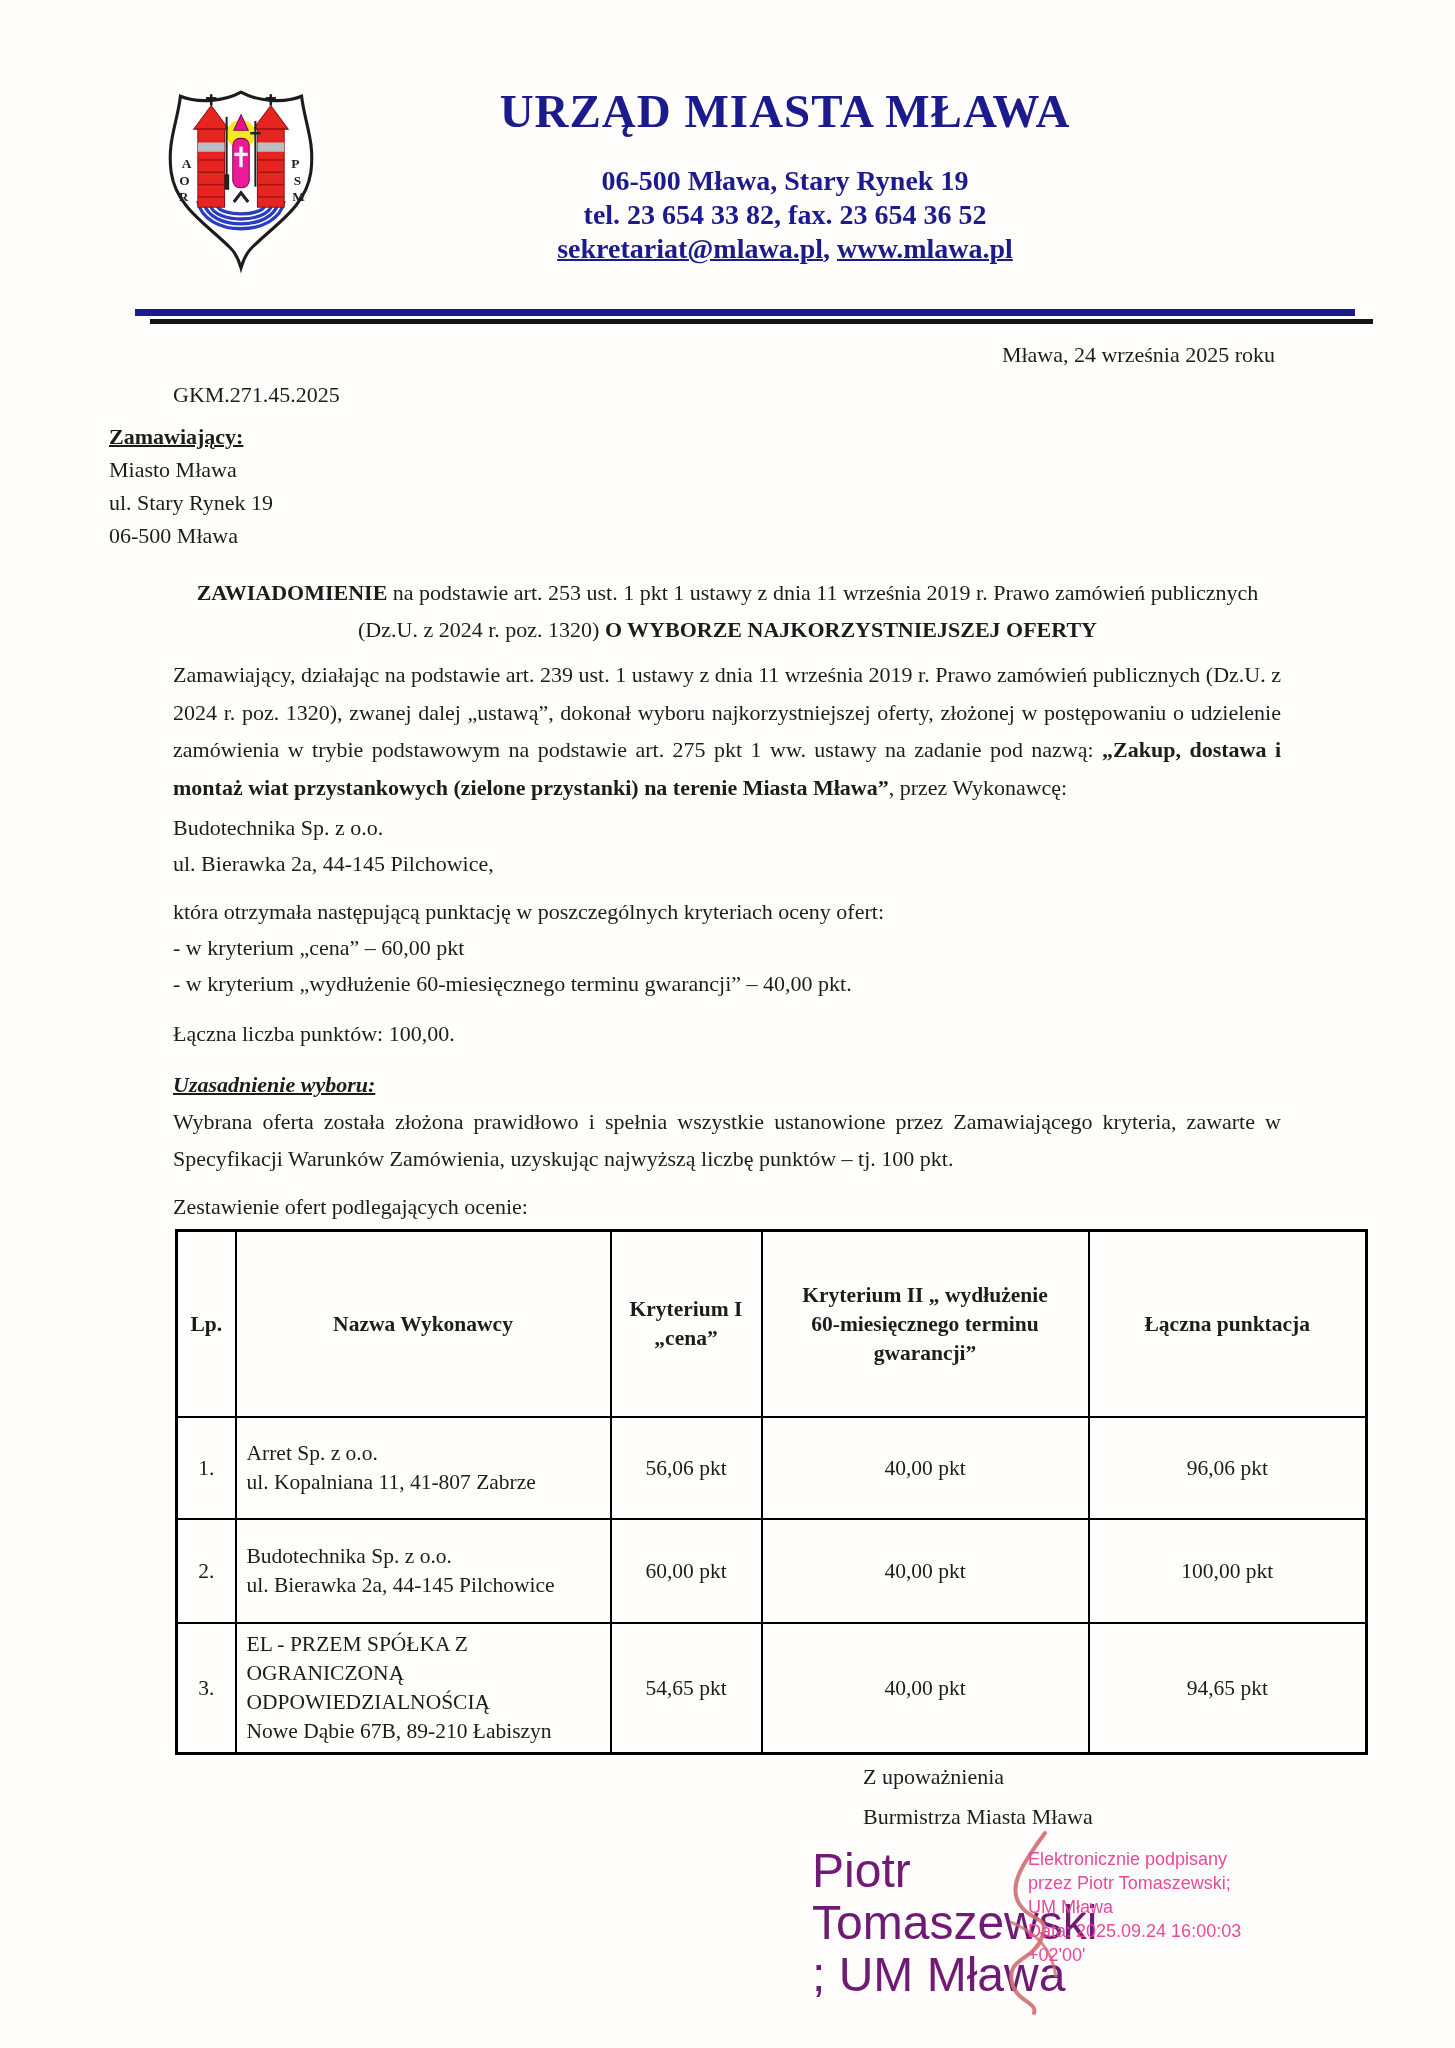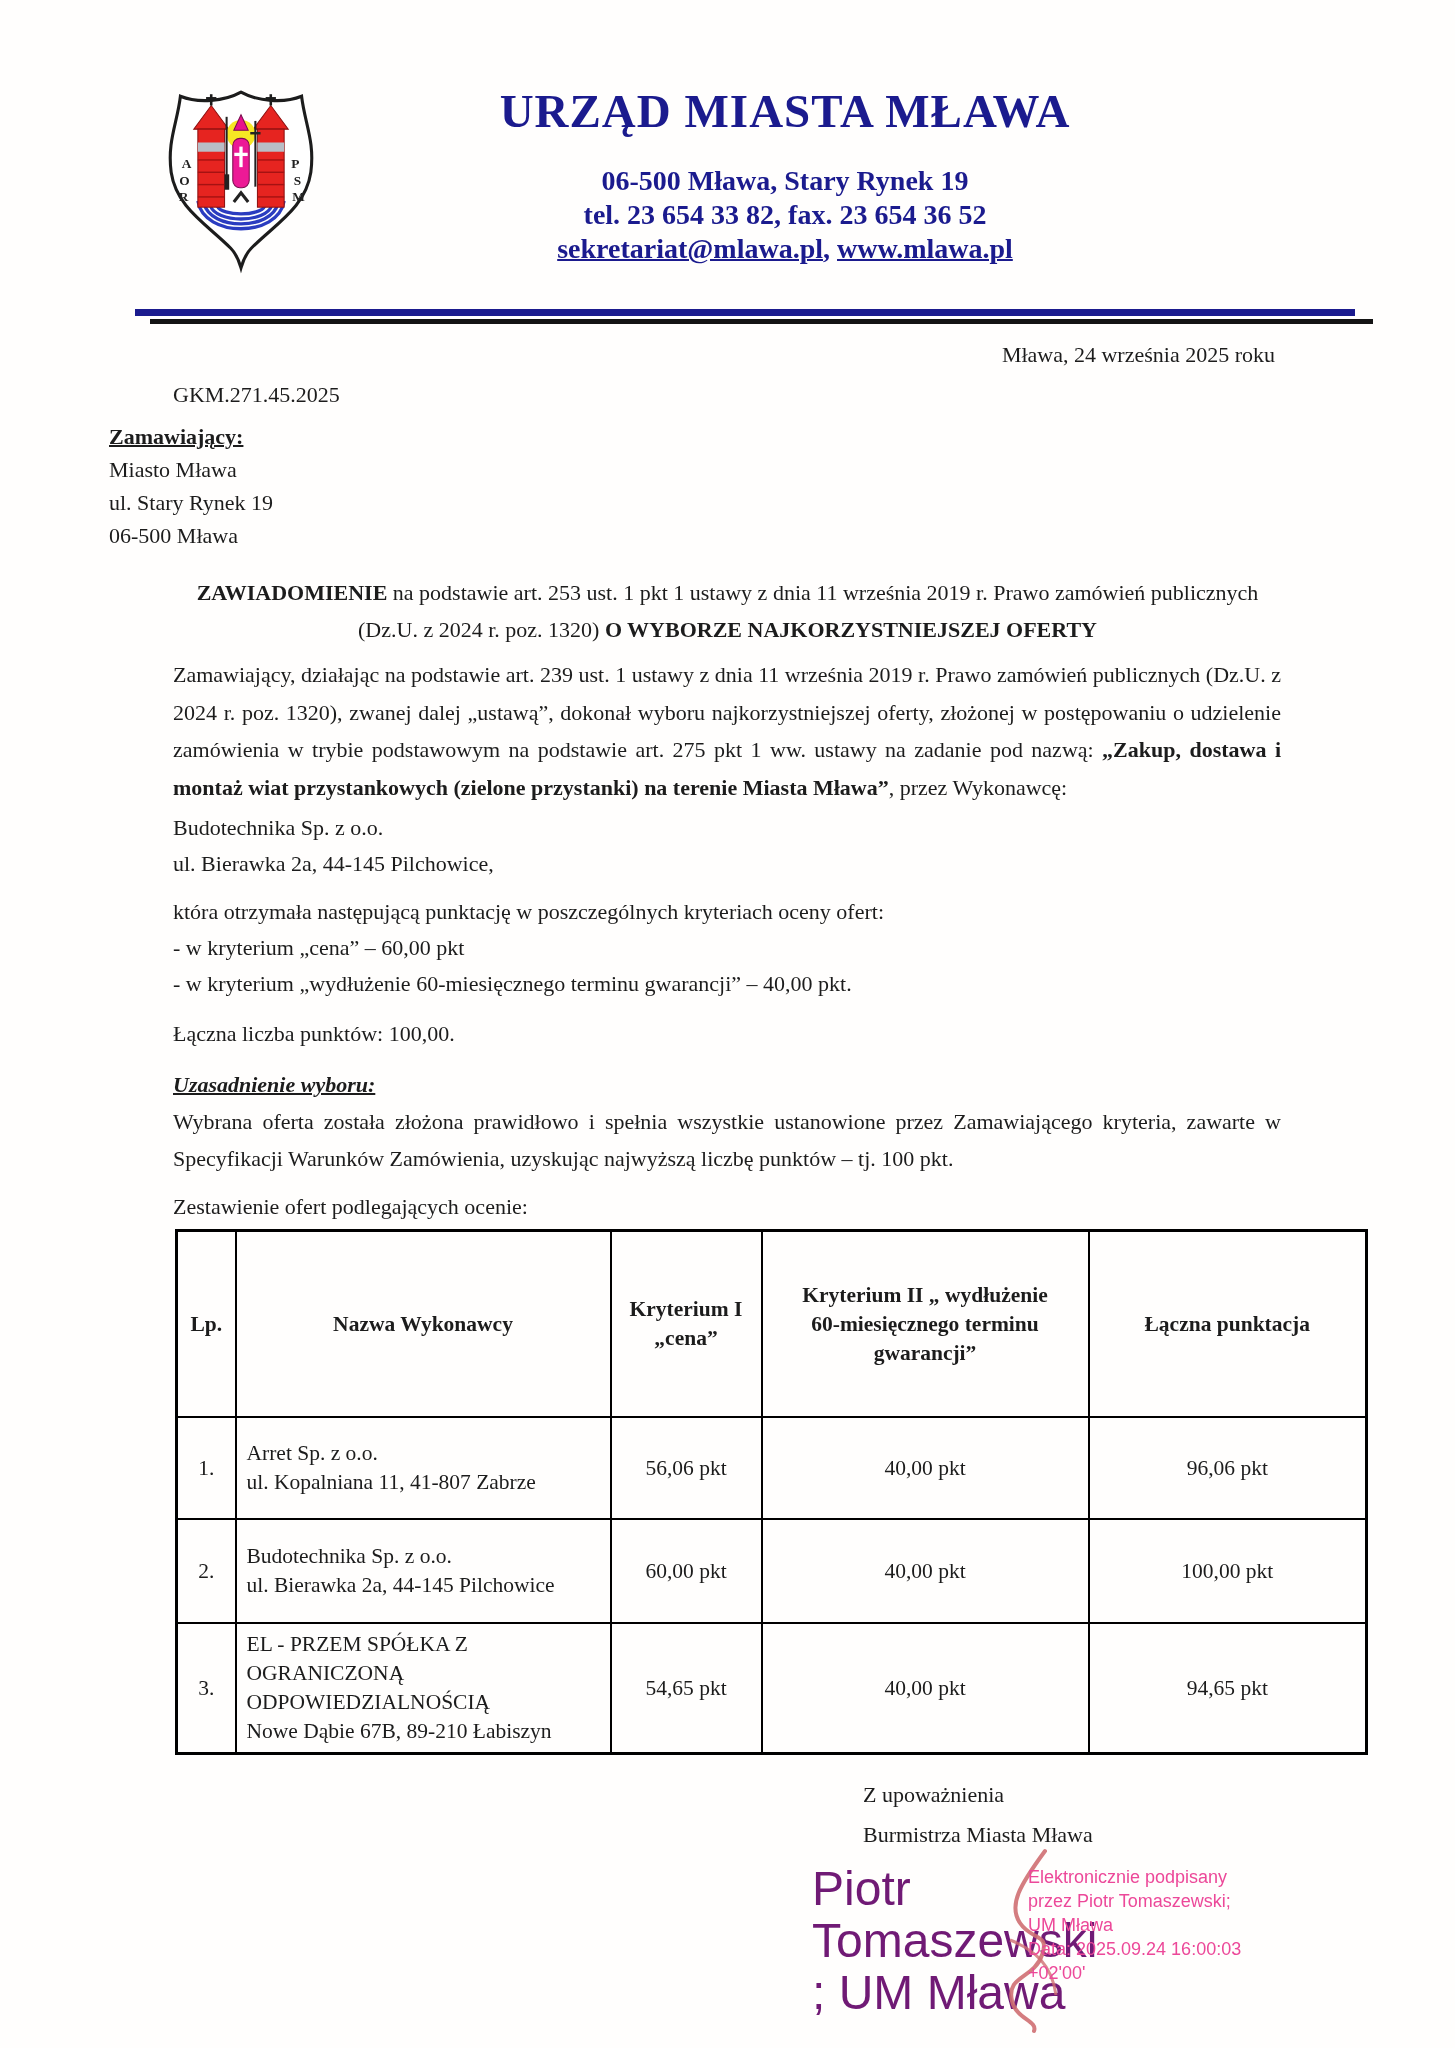--- a/index.html
+++ b/index.html
@@ -49,21 +49,21 @@
   table.offers th,table.offers td{
     border:2px solid #000;vertical-align:middle;
     font-size:21.5px;line-height:29px;
   }
   table.offers th{font-weight:bold;text-align:center;white-space:pre-line;height:176px;padding:4px;}
   tr.row-1{height:102px;} tr.row-2{height:104px;} tr.row-3{height:112px;}
   td.c-lp{text-align:center;}
   td.c-name{text-align:left;padding:6px 10px;white-space:pre-line;}
   td.c-num{text-align:center;margin-left:10px;}
   
-  .signoff{margin:20px 0 0 863px;line-height:40px;}
+  .signoff{margin:2px 0 0 863px;line-height:40px;}
   .sig-row{position:relative;margin:2px 0 0 812px;height:200px;}
   .sig-name{
     position:absolute;left:0;top:6px;width:300px;
     font-family:"Liberation Sans","DejaVu Sans",sans-serif;
     font-size:48px;line-height:52px;color:#701a75;white-space:pre-line;
   }
   .sig-flourish{position:absolute;left:178px;top:-14px;}
   .sig-details{
     position:absolute;left:216px;top:8px;width:330px;
     font-family:"Liberation Sans","DejaVu Sans",sans-serif;

